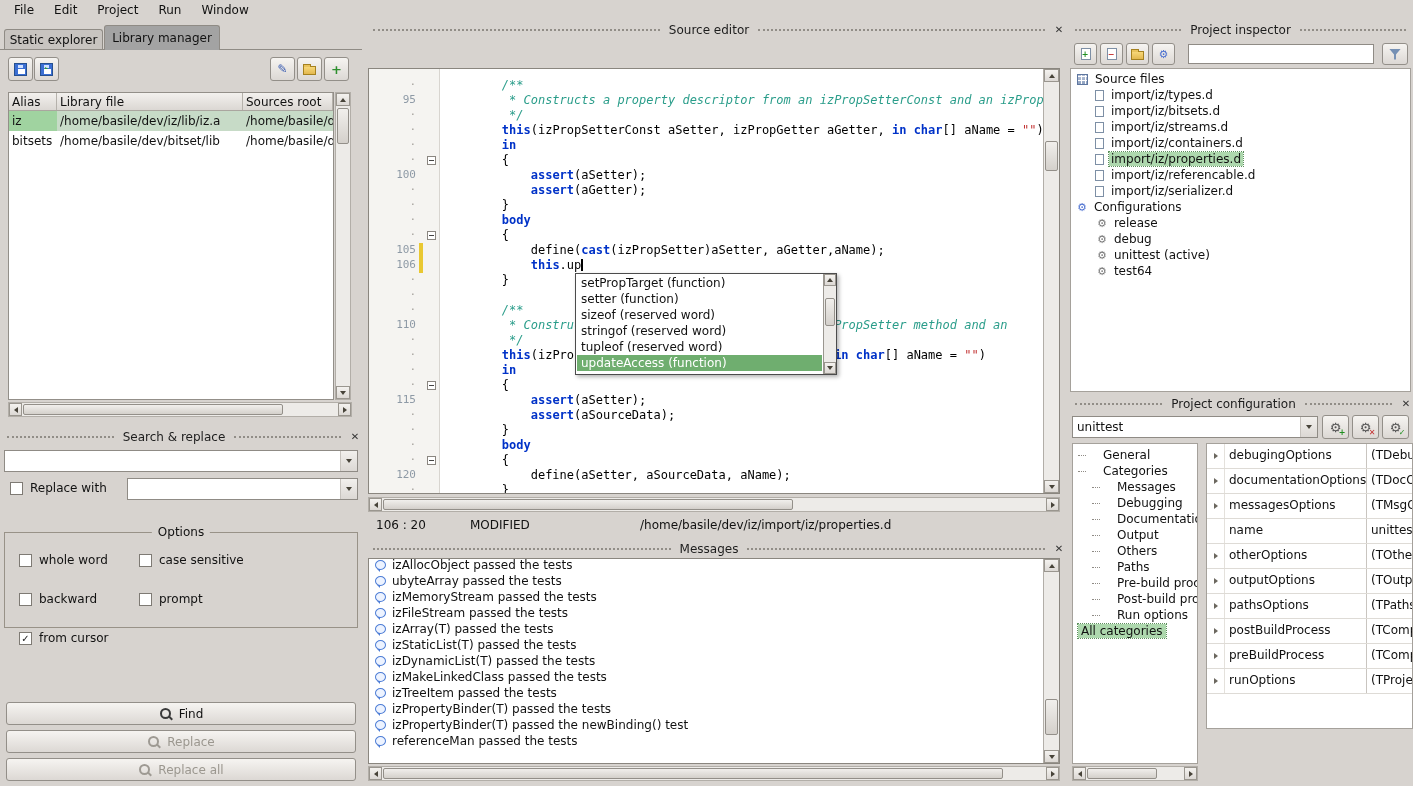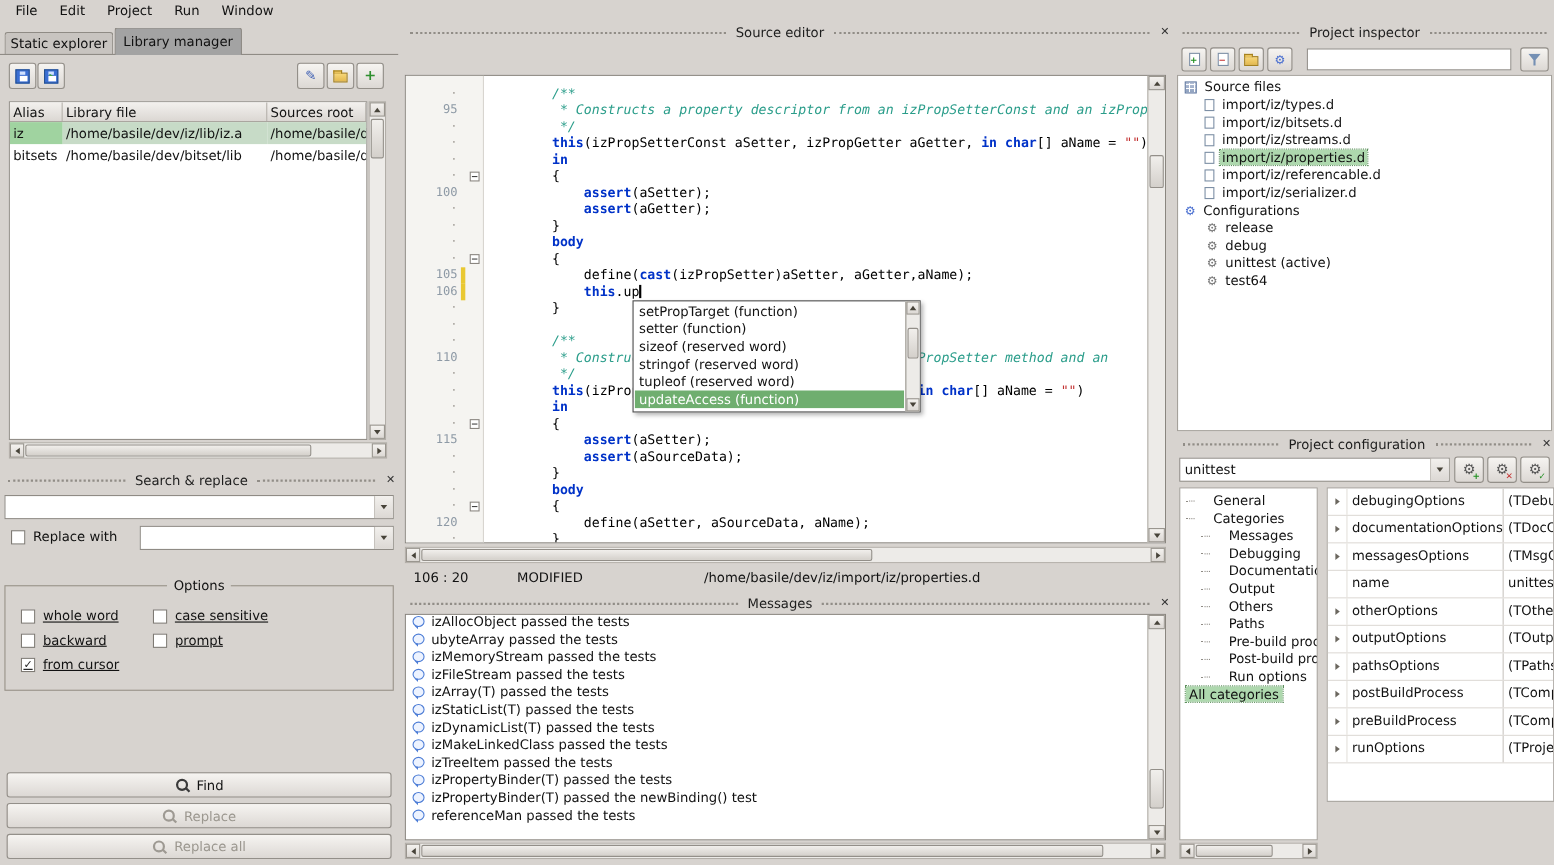--- a/index.html
+++ b/index.html
@@ -248,21 +248,21 @@
     <span>Replace with</span>
   </label>
   <div class="combo" style="left:127px;top:478px;width:231px;height:22px;">
     <input class="combo-text" value="" style="">
     <span class="arrow-btn">
         <span class="tri t-down"></span>
       </span>
   </div>
   <div class="groupbox" style="left:4px;top:507px;width:354px;height:96px;">
     <span class="gb-label">Options</span>
-    <div style="position:absolute;left:14px;top:20px;right:8px;display:grid;grid-template-columns:120px auto;row-gap:8px;text-decoration:underline;">
+    <div style="position:absolute;left:14px;top:20px;right:8px;display:grid;grid-template-columns:120px auto;row-gap:25px;">
         <label class="chk-item">
           <span class="checkbox"></span>
           <span>whole word</span>
         </label>
         <label class="chk-item">
           <span class="checkbox"></span>
           <span>case sensitive</span>
         </label>
         <label class="chk-item">
           <span class="checkbox"></span>
@@ -585,20 +585,24 @@
         <span class="tree-label">import/iz/types.d</span>
       </div>
       <div class="tree-row" style="padding-left: 24px;">
         <span class="ticon page-s"></span>
         <span class="tree-label">import/iz/bitsets.d</span>
       </div>
       <div class="tree-row" style="padding-left: 24px;">
         <span class="ticon page-s"></span>
         <span class="tree-label">import/iz/streams.d</span>
       </div>
+      <div class="tree-row" style="padding-left: 24px;">
+        <span class="ticon page-s"></span>
+        <span class="tree-label">import/iz/containers.d</span>
+      </div>
       <div class="tree-row sel" style="padding-left: 24px;">
         <span class="ticon page-s"></span>
         <span class="tree-label">import/iz/properties.d</span>
       </div>
       <div class="tree-row" style="padding-left: 24px;">
         <span class="ticon page-s"></span>
         <span class="tree-label">import/iz/referencable.d</span>
       </div>
       <div class="tree-row" style="padding-left: 24px;">
         <span class="ticon page-s"></span>

